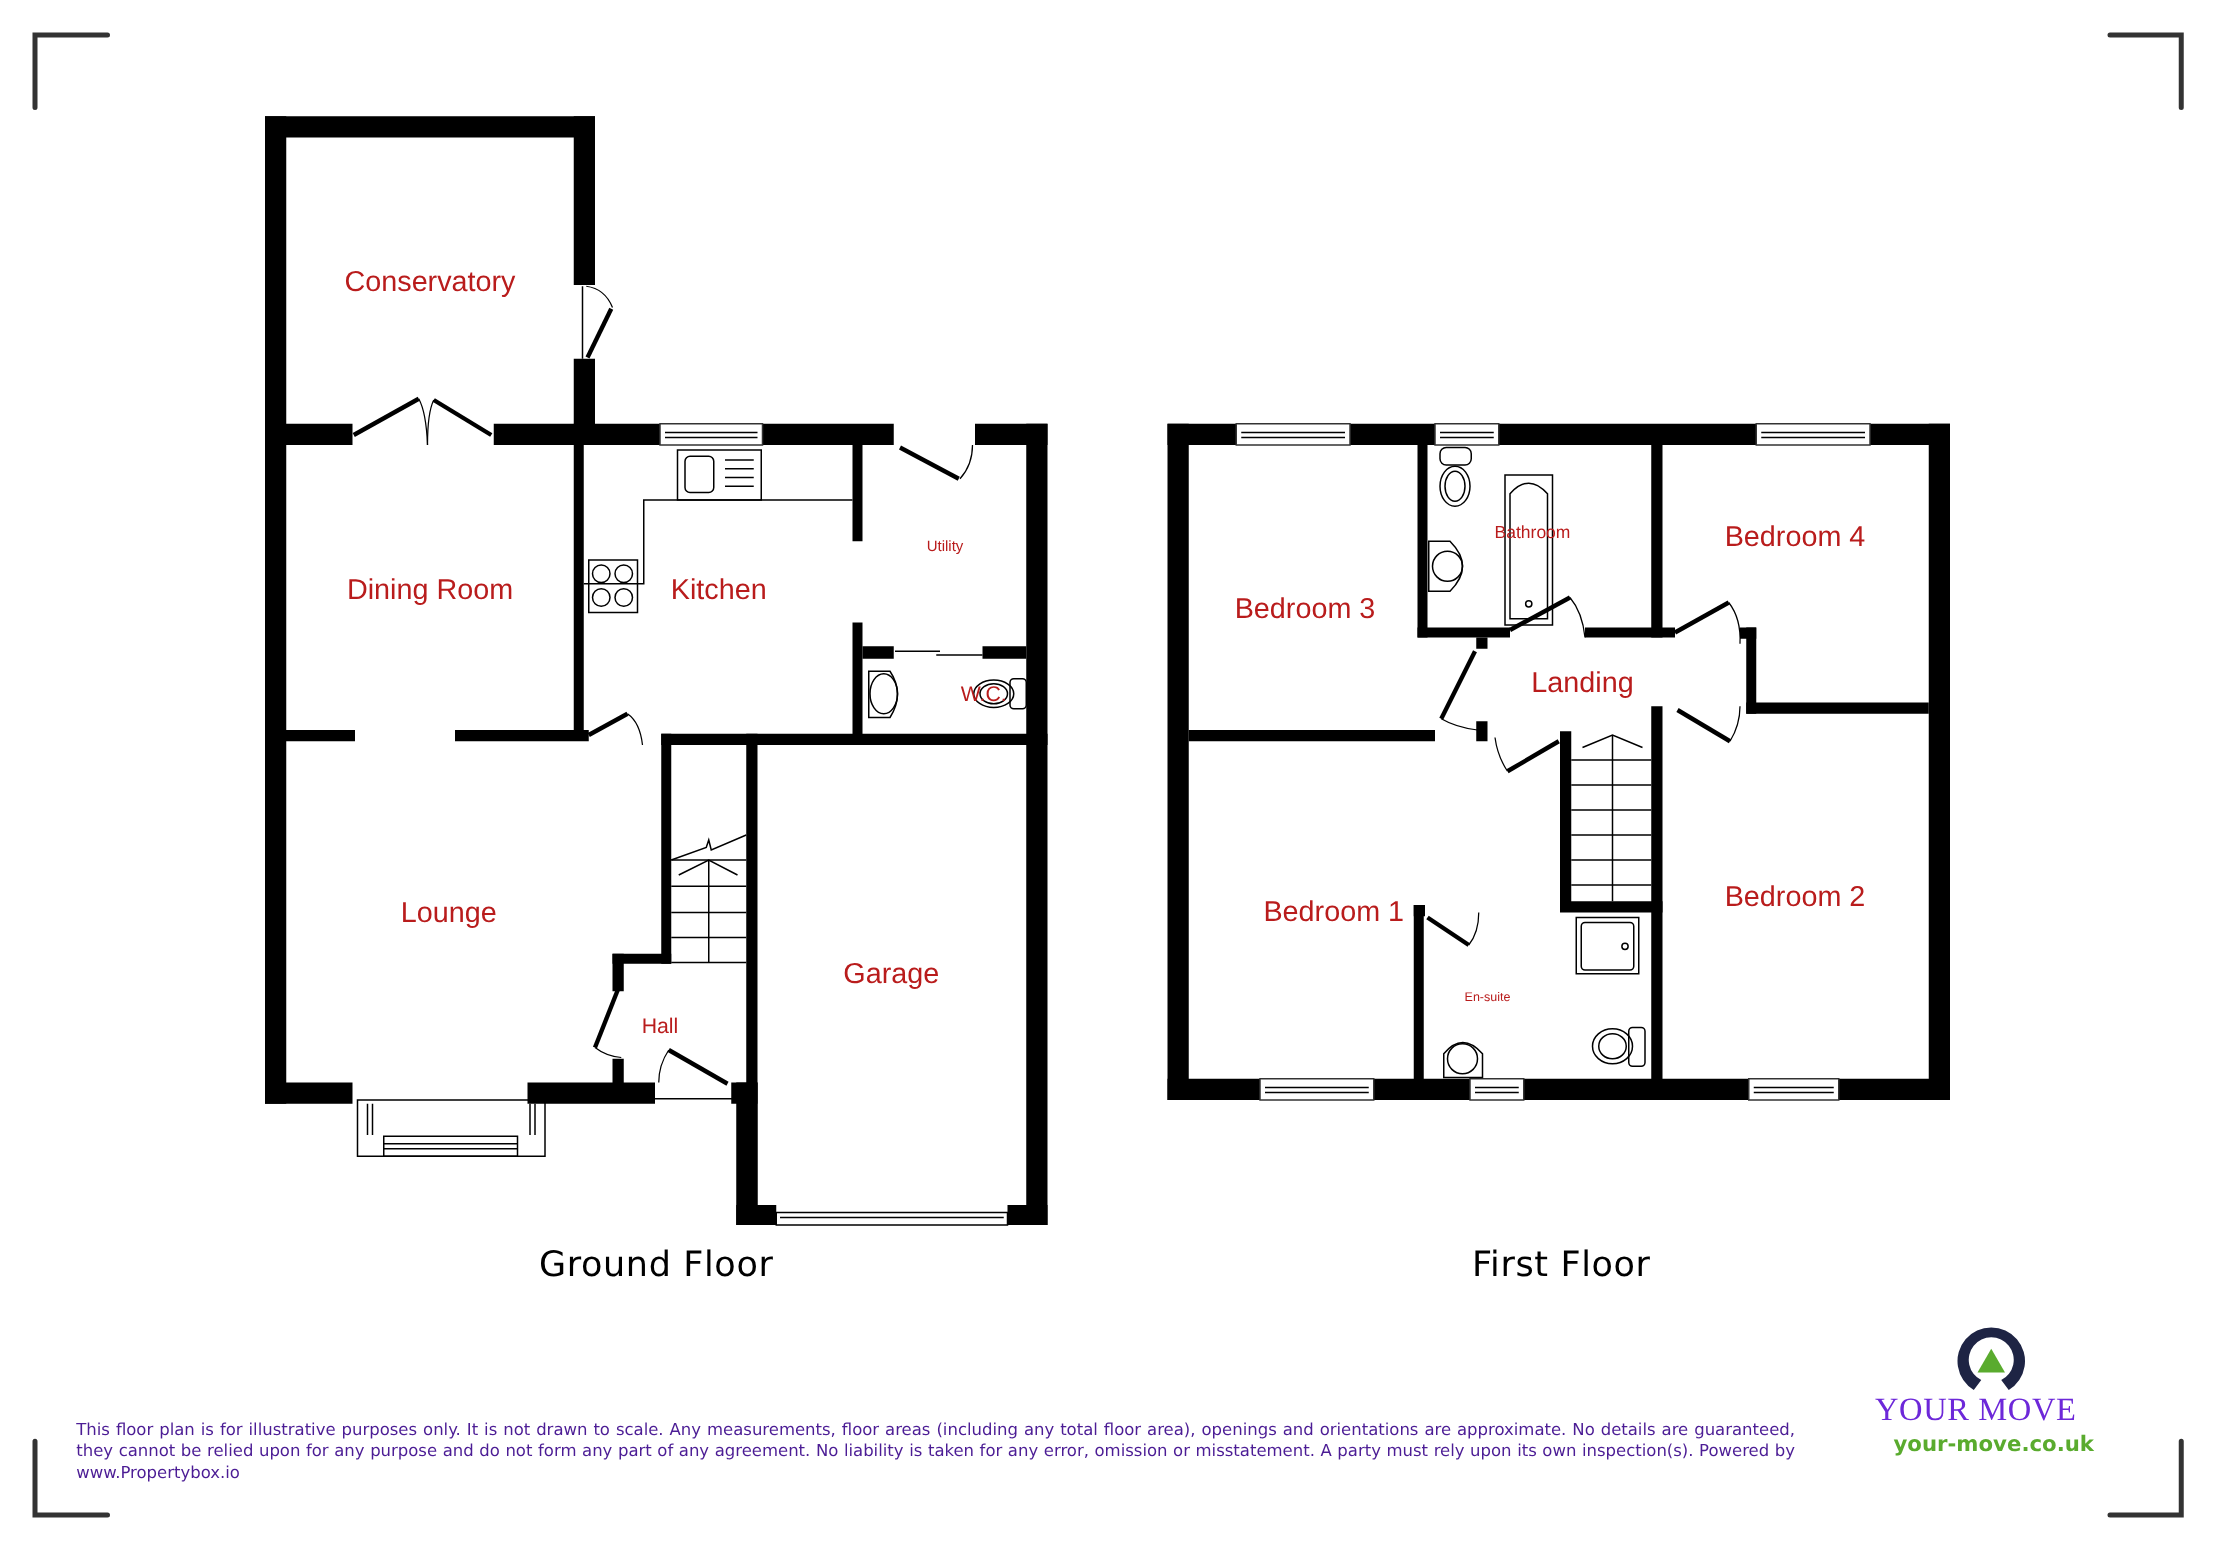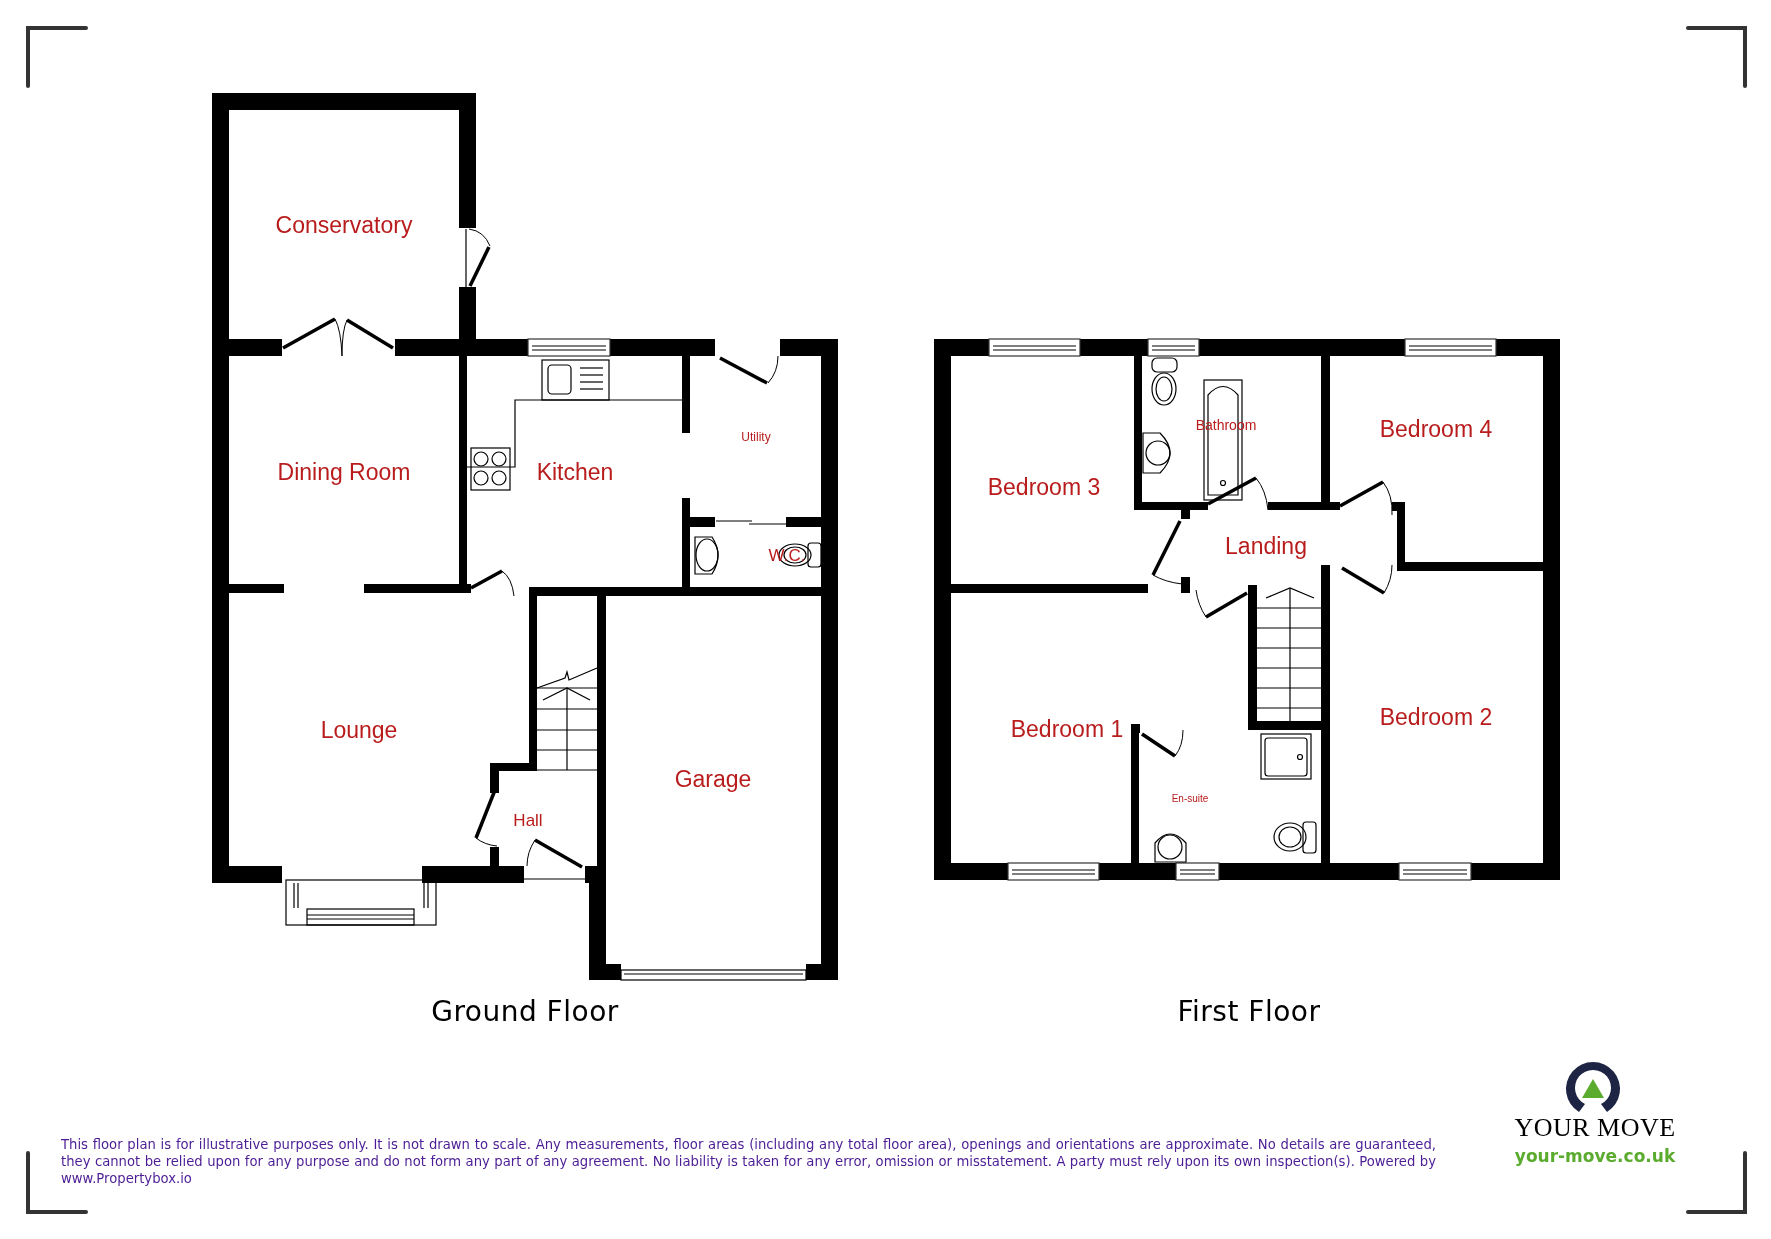--- a/index.html
+++ b/index.html
@@ -16,22 +16,22 @@
                 font-family: "Liberation Sans", sans-serif; color: #b91c1c; }
   .lg { font-size: 23px; }
   .sm { font-size: 14px; }
   .xs { font-size: 10px; }
   .floor-title { position: absolute; font-family: "DejaVu Sans", sans-serif; font-size: 28px;
                  transform: translateX(-50%); white-space: nowrap; letter-spacing: 0.5px; }
   .disclaimer { position: absolute; left: 61px; top: 1136px; width: 1375px;
                 font-family: "DejaVu Sans", sans-serif; font-size: 13.2px; line-height: 17px;
                 color: #4c1d95; text-align: justify; }
   .logo { position: absolute; left: 1500px; top: 1055px; width: 190px; height: 110px; }
-  .logo-word { position: absolute; left: 0; top: 58px; width: 190px; text-align: center;
-               font-family: "Liberation Serif", serif; font-size: 26px; color: #000000; letter-spacing: 0.5px; }
+  .logo-word { position: absolute; left: 0; top: 58px; width: 190px; text-align: left;
+               font-family: "Liberation Serif", serif; font-size: 26px; color: #6d28d9; letter-spacing: 0.5px; }
   .logo-url { position: absolute; left: 0; top: 91px; width: 190px; text-align: center;
               font-family: "DejaVu Sans", sans-serif; font-weight: bold; font-size: 17px; color: #5aab2e; }
 </style>
 </head>
 <body>
 
 <svg class="plan" viewBox="0 0 1771 1239" xmlns="http://www.w3.org/2000/svg">
 
   <g>
     <path class="bracket" d="M28 86 V28 H86"></path>

